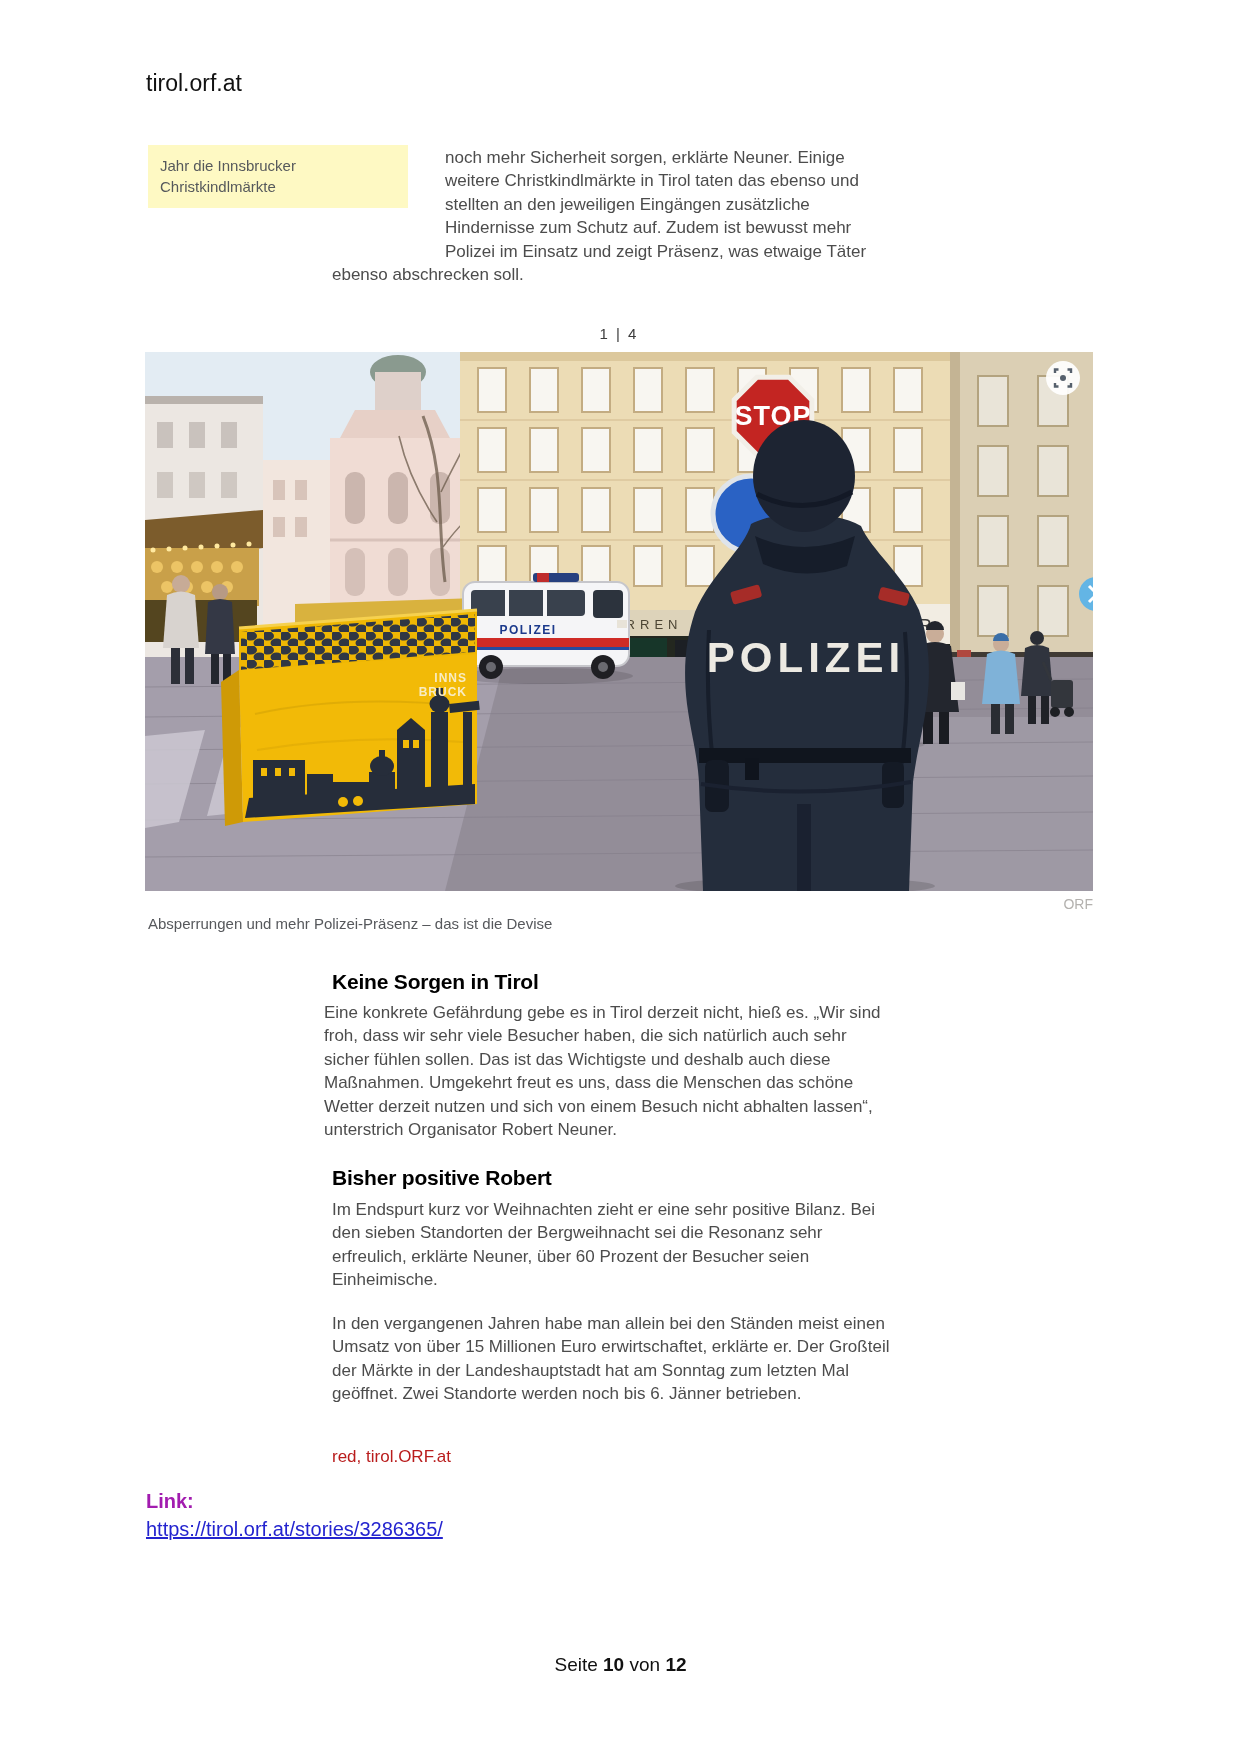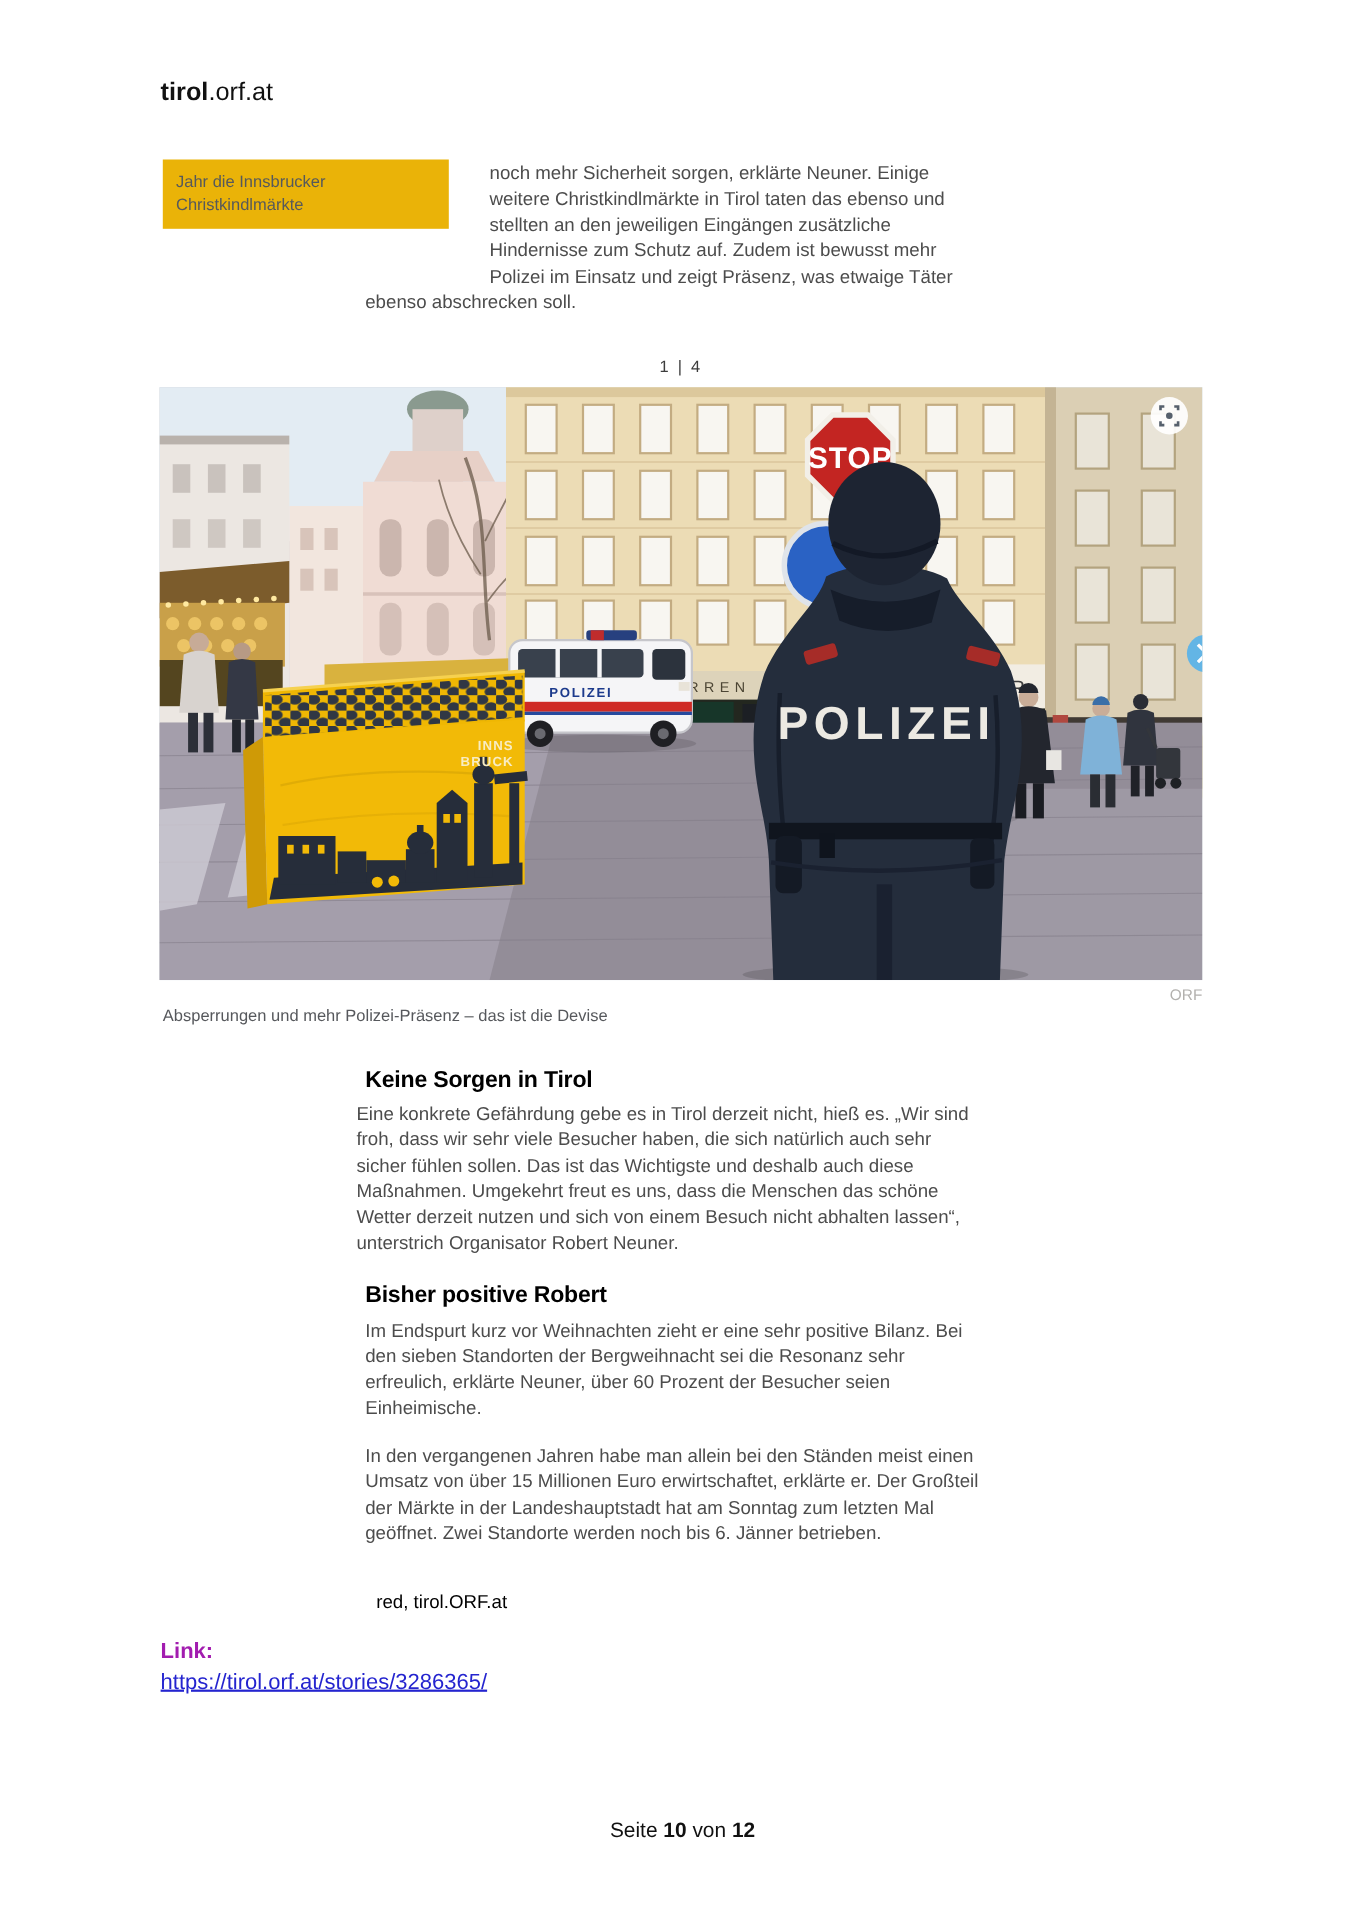--- a/index.html
+++ b/index.html
@@ -1,23 +1,23 @@
 <!DOCTYPE html>
 <html><head>
 <meta charset="utf-8">
 <style>
   html,body{margin:0;padding:0;background:#fff;}
   .page{position:relative;width:1241px;height:1754px;background:#ffffff;overflow:hidden;
         font-family:"Liberation Sans",sans-serif;color:#4c4c4c;}
   .abs{position:absolute;}
 
   .site-header{left:146px;top:70px;font-size:23px;color:#111;}
-  .site-header b{font-weight:700;}
-
-  .related-box{left:148px;top:145px;width:236px;height:43px;background:#eab308;
+  .site-header b{font-weight:400;}
+
+  .related-box{left:148px;top:145px;width:236px;height:43px;background:#fef9c3;
       padding:10px 12px;font-size:15px;line-height:21px;color:#56595c;}
 
   .intro{left:332px;top:146px;width:560px;font-size:17px;line-height:23.4px;color:#4c4c4c;}
   .intro-spacer{float:left;width:113px;height:94px;}
 
   .gallery-counter{left:145px;top:325px;width:948px;text-align:center;font-size:15px;
       letter-spacing:2px;color:#3c3c3c;}
 
   .photo{left:145px;top:352px;width:948px;height:539px;display:block;background:#cfd6dc;}
 
@@ -26,21 +26,21 @@
 
   .sec-heading{font-size:21px;font-weight:700;color:#000000;letter-spacing:-0.2px;margin:0;}
   .h-1{left:332px;top:970px;}
   .h-2{left:332px;top:1166px;}
 
   .para{width:562px;font-size:17px;line-height:23.4px;color:#4c4c4c;margin:0;}
   .p-1{left:324px;top:1001px;}
   .p-2{left:332px;top:1198px;}
   .p-3{left:332px;top:1312px;}
 
-  .byline{left:342px;top:1447px;font-size:17px;color:#000000;text-align:center;}
+  .byline{left:332px;top:1447px;font-size:17px;color:#b91c1c;text-align:center;}
 
   .link-label{left:146px;top:1490px;font-size:20px;font-weight:700;color:#a21caf;}
   .link-url{left:146px;top:1518px;font-size:20px;color:#2424cf;text-decoration:underline;cursor:pointer;}
 
   .footer{left:0;top:1654px;width:1241px;text-align:center;font-size:19px;color:#111;}
   .footer b{font-weight:700;text-align:center;}
 
   svg text{font-family:"Liberation Sans",sans-serif;}
 </style>
 </head>

